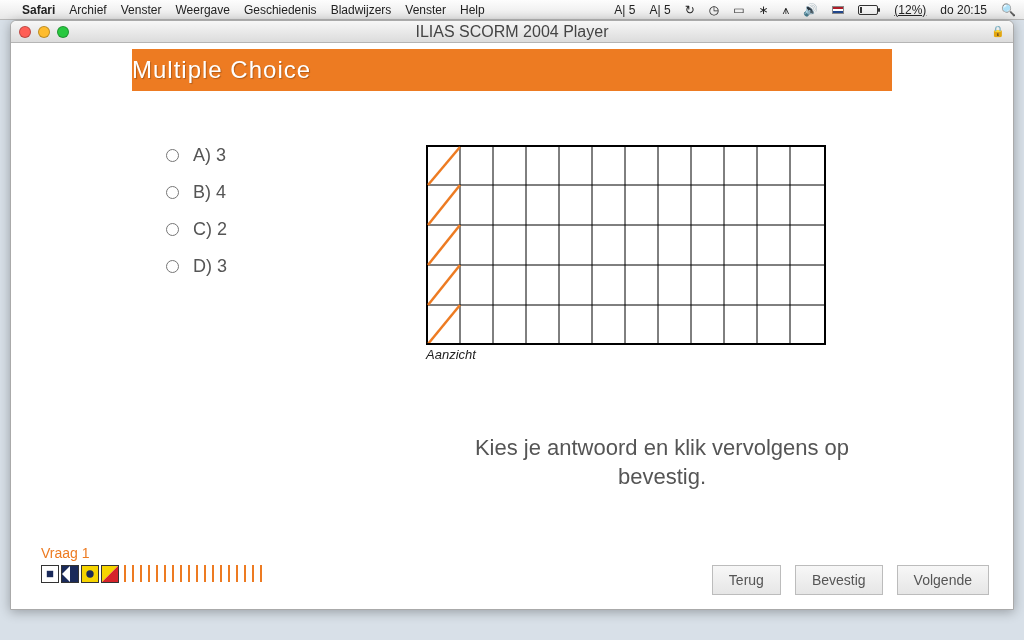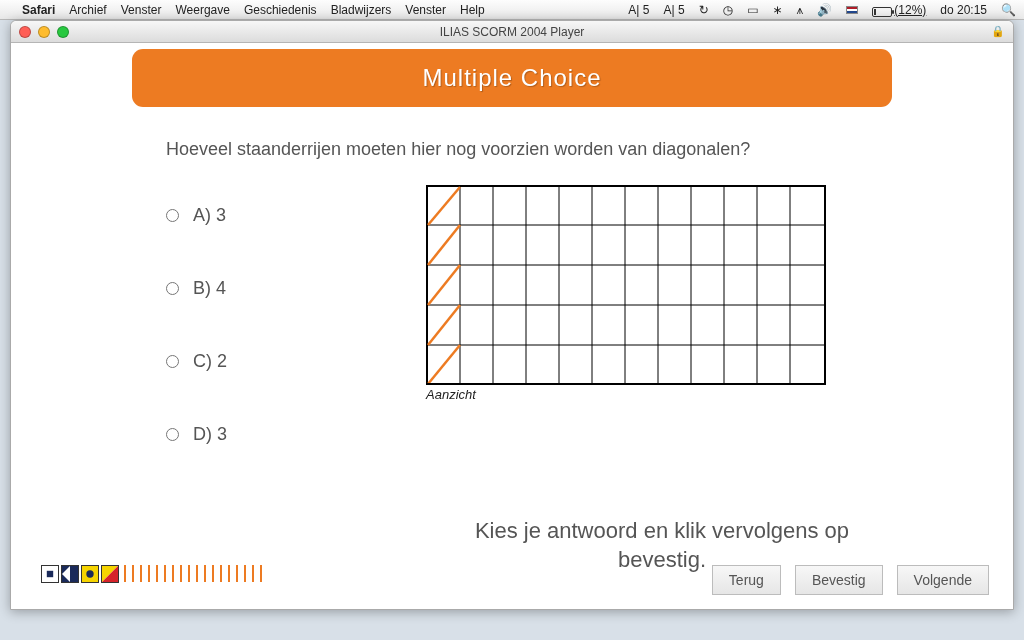--- a/index.html
+++ b/index.html
@@ -9,48 +9,48 @@
   .menubar-left, .menubar-right { display:flex; align-items:center; gap:14px; }
   .menubar-left span, .menubar-right span { color:#222; }
   .apple { font-size:14px; }
   .bold { font-weight:bold; }
   
   .window { width: 1004px; margin: 0 auto; background:#fff; border:1px solid #aaa; border-radius:6px 6px 0 0; box-shadow:0 2px 12px rgba(0,0,0,.3); }
   .titlebar { height:22px; background:linear-gradient(#f7f7f7,#dcdcdc); border-bottom:1px solid #b5b5b5; border-radius:6px 6px 0 0; display:flex; align-items:center; position:relative; }
   .traffic { display:flex; gap:7px; position:absolute; left:8px; }
   .tl { width:12px; height:12px; border-radius:50%; border:1px solid rgba(0,0,0,.25); }
   .red{background:#ff5f57;}.yellow{background:#febc2e;}.green{background:#28c840;}
-  .titlebar-title { margin:8px auto; font-size:12px; color:#444; }
+  .titlebar-title { margin:8px auto; font-size:16px; color:#444; }
   .lockico { position:absolute; right:8px; font-size:11px; color:#666; }
   
   .content { height: 560px; background:#fff; position:relative; padding: 0; }
   .inner { width: 760px; margin: 0 auto; }
-  .header-bar { background:#ed7b22; height:58px; display:flex; align-items:center; justify-content:center; margin-top:6px;border-radius:11px; }
+  .header-bar { background:#ed7b22; height:42px; display:flex; align-items:center; justify-content:flex-start; margin-top:6px; }
   .header-bar h1 { color:#fff; font-family: Verdana, sans-serif; font-size:24px; font-weight:400; letter-spacing:1px; text-shadow:1px 1px 1px rgba(0,0,0,.25); }
   .question-area { padding: 30px 34px 0 34px; color:#555; }
   .question-text { font-size:18px; line-height:1.35; }
   .body-row { display:flex; gap:40px; margin-top:24px; }
-  .options { flex:0 0 220px; display:flex; flex-direction:column; gap:52px; margin-top:20px;}
+  .options { flex:0 0 220px; display:flex; flex-direction:column; gap:16px; margin-top:0;}
   .option { display:flex; align-items:center; gap:14px; font-size:18px; color:#555;}
   .option input { width:13px; height:13px; }
   .figure { flex:1; }
   .figure svg { display:block; }
   .fig-caption { font-size:13px; color:#222; margin-top:2px;font-style:italic; }
   .hint { text-align:center; font-size:22px; color:#555; margin-top:72px; margin-left:300px; line-height:1.3; }
   .footer { position:absolute; bottom:14px; left:0; right:0; padding:0 24px 0 24px; }
   .vraag { color:#ed7b22; font-size:14px; margin-left:6px; margin-bottom:4px; }
   .footer-row { display:flex; align-items:flex-start; justify-content:space-between; }
   .progress { display:flex; align-items:center; gap:2px; margin-left:6px;}
   .flag { width:18px; height:18px; border:1px solid #333; display:inline-block; }
   .flag svg { width:100%; height:100%; display:block; }
   .tick { width:4px; height:20px; border-left:2px solid #ed7b22; margin:0 3px; }
   .buttons { display:flex; gap:14px; }
   .btn { background:linear-gradient(#f7f7f7,#e6e6e6); border:1px solid #bcbcbc; color:#555; font-size:14px; padding:6px 16px; cursor:pointer; font-family:inherit; }
   .flagicon { width:12px; height:8px; background: linear-gradient(to bottom, #ae1c28 0 33%, #fff 33% 66%, #21468b 66% 100%); display:inline-block; border:1px solid #888;}
-  .batt { display:inline-flex; align-items:flex-end; gap:2px;text-decoration:underline; }
+  .batt { display:inline-flex; align-items:center; gap:16px;text-decoration:underline; }
   .batt-shell { width:20px; height:10px; border:1px solid #333; border-radius:2px; position:relative; display:inline-block;}
   .batt-shell::after{content:"";position:absolute;right:-3px;top:2px;width:2px;height:4px;background:#333;border-radius:1px;}
   .batt-fill{position:absolute;left:1px;top:1px;bottom:1px;width:12%;background:#333;}
 </style>
 </head>
 <body>
 
 <div class="menubar">
   <div class="menubar-left">
     <span class="apple"></span>
@@ -95,21 +95,20 @@
     <div class="lockico">🔒</div>
   </div>
 
   <div class="content">
     <div class="inner">
       <div class="header-bar">
         <h1>Multiple Choice</h1>
       </div>
 
       <div class="question-area">
-        <div class="question-text">Hoeveel staanderrijen moeten hier nog voorzien worden van diagonalen?</div>
 
         <div class="body-row">
           <div class="options">
             <label class="option">
               <input type="radio" name="ans" style="">
               <span>A) 3</span>
             </label>
             <label class="option">
               <input type="radio" name="ans" style="">
               <span>B) 4</span>
@@ -162,20 +161,21 @@
             </svg>
             <div class="fig-caption">Aanzicht</div>
           </div>
         </div>
 
         <div class="hint">Kies je antwoord en klik vervolgens op bevestig.</div>
       </div>
     </div>
 
     <div class="footer">
+      <div class="vraag">Vraag 1</div>
       <div class="footer-row">
         <div class="progress">
           <span class="flag">
               <svg viewBox="0 0 10 10">
                 <rect width="10" height="10" fill="#fff"></rect>
                 <rect x="3" y="3" width="4" height="4" fill="#1a2a5a"></rect>
               </svg>
             </span>
           <span class="flag">
               <svg viewBox="0 0 10 10">

